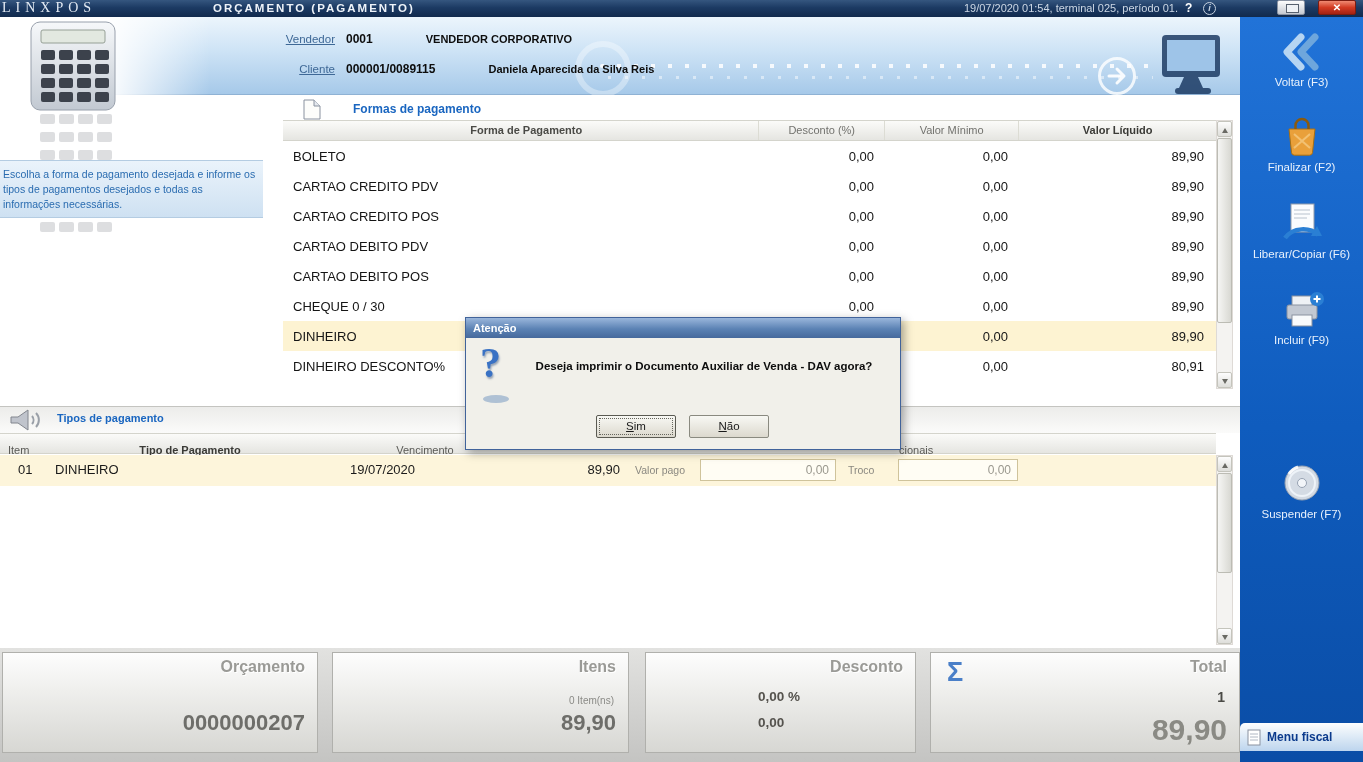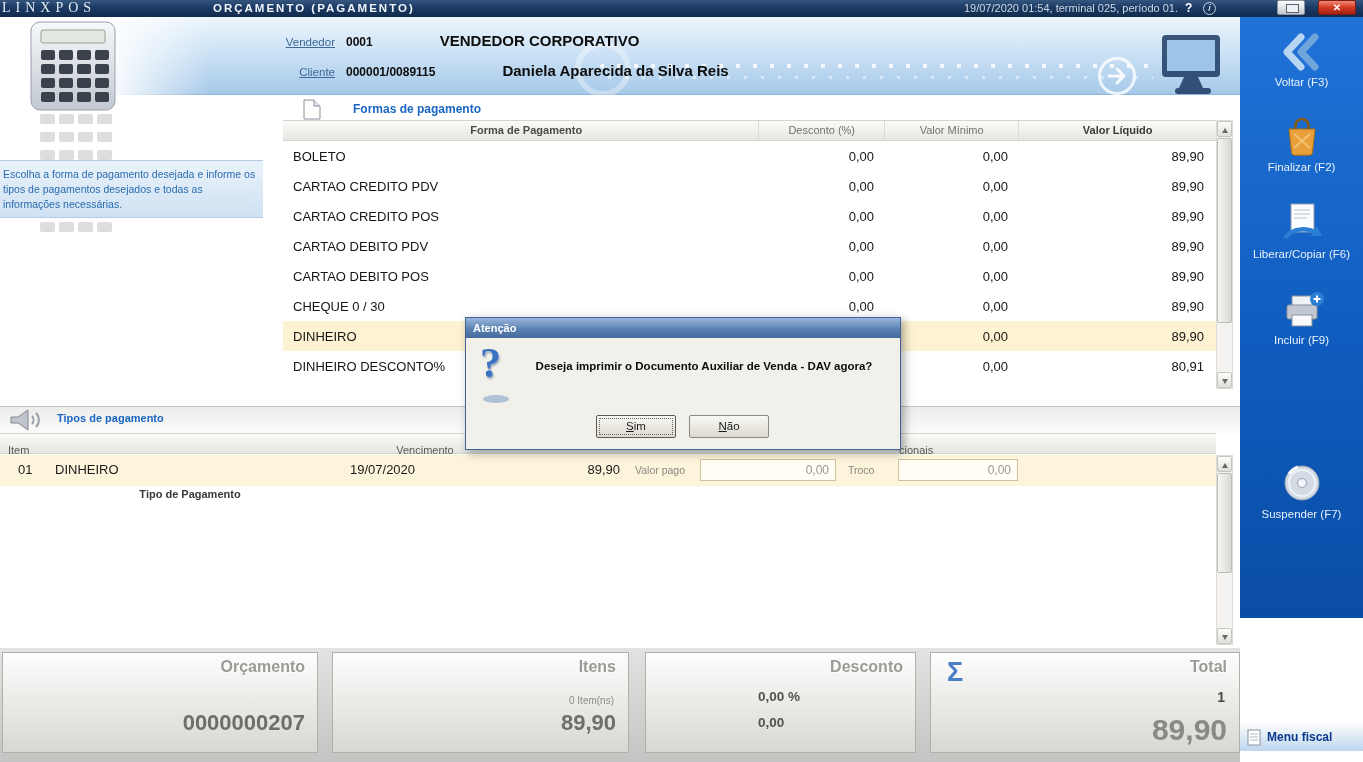--- a/index.html
+++ b/index.html
@@ -33,21 +33,21 @@
   .dots2 { position:absolute; left:608px; top:59px; width:545px; height:3px; opacity:.6;
     background:repeating-linear-gradient(90deg, rgba(255,255,255,0.8) 0 3px, transparent 3px 17px); }
   .circle-ghost { position:absolute; left:575px; top:24px; width:56px; height:56px; border:6px solid rgba(255,255,255,0.35); border-radius:50%; }
   .circle-arrow { position:absolute; left:1098px; top:40px; width:38px; height:38px; border:3px solid rgba(255,255,255,0.8); border-radius:50%; }
   .monitor { position:absolute; left:1158px; top:16px; }
 
   .hdr-fields { position:absolute; left:283px; top:15px; }
   .hdr-row { display:flex; align-items:baseline; height:26px; margin-bottom:4px; }
   .hdr-label { width:52px; text-align:right; font-size:11.5px; color:#3e6896; text-decoration:underline; cursor:pointer; }
   .hdr-code { margin-left:11px; font-size:12px; font-weight:bold; color:#0d0d0d; }
-  .hdr-name { margin-left:67px; font-size:15px; font-weight:bold; color:#0d0d0d; }
+  .hdr-name { margin-left:53px; font-size:11px; font-weight:bold; color:#0d0d0d; }
 
   
   .calc { position:absolute; left:25px; top:20px; z-index:2; }
   .calc-ghost { position:absolute; left:28px; top:112px; opacity:.17; z-index:1; }
   .instructions { position:absolute; left:0; top:160px; width:263px; height:58px; z-index:2;
     background:linear-gradient(180deg,#eaf3fb,#cee1f2); border-top:1px solid #b4cce2; border-bottom:1px solid #b4cce2;
     font-size:10.5px; color:#2a6cb0; padding:6px 6px 0 3px; line-height:1.45; }
 
   
   .formas-ic { position:absolute; left:303px; top:99px; }
@@ -84,21 +84,21 @@
 
   
   .tipos-strip { position:absolute; left:0; top:406px; width:1240px; height:27px;
     background:linear-gradient(180deg,#ececea,#fbfbfa); border-top:1px solid #c4c4c0; }
   .tipos-ic { position:absolute; left:8px; top:408px; }
   .tipos-title { position:absolute; left:57px; top:412px; font-size:11px; font-weight:bold; color:#1a66c0; }
   .tt-header { position:absolute; left:0; top:433px; width:1216px; height:21px;
     background:linear-gradient(#fbfbf9,#e5e5e1); border-top:1px solid #d4d4cc; border-bottom:1px solid #d4d4cc; font-size:11px; color:#5a5a56; }
   .tt-header span { position:absolute; top:10px; }
   .th-item { left:8px; }
-  .th-tipo { left:40px; width:300px; text-align:center; font-weight:bold; color:#3a3a36;margin-top:44px; }
+  .th-tipo { left:40px; width:300px; text-align:center; font-weight:bold; color:#3a3a36; }
   .th-venc { left:340px; width:170px; text-align:center; }
   .th-adic { left:899px; }
   .tt-row { position:absolute; left:0; top:455px; width:1216px; height:31px; background:#fdf5db; font-size:13px; color:#1a1a1a; cursor:pointer; }
   .tt-row span, .tt-row input, .tt-row label { position:absolute; top:7px; }
   .tr-item { left:18px; }
   .tr-tipo { left:55px; }
   .tr-venc { left:350px; }
   .tr-valor { left:510px; width:110px; text-align:right; }
   .vp-label { left:635px; top:9px !important; font-size:10.5px; color:#8a8880; }
   .vp-input { left:700px; top:4px !important; width:136px; height:22px; border:1px solid #cfc39b; background:#fffdf4;
@@ -117,21 +117,21 @@
   .p1-value { position:absolute; right:12px; bottom:16px; font-size:22px; font-weight:bold; color:#6e6e6a; }
   .p2-count { position:absolute; right:14px; top:42px; font-size:10px; color:#8a8a86; }
   .p2-value { position:absolute; right:12px; bottom:16px; font-size:22px; font-weight:bold; color:#6e6e6a; }
   .p3-percent { position:absolute; left:112px; top:36px; font-size:13.5px; font-weight:bold; color:#55534e; }
   .p3-value { position:absolute; left:112px; top:62px; font-size:13.5px; font-weight:bold; color:#55534e; }
   .p4-sigma { position:absolute; left:16px; top:4px; font-size:27px; font-weight:bold; color:#4a7fc8; }
   .p4-count { position:absolute; right:14px; top:36px; font-size:14px; font-weight:bold; color:#4a4a46; }
   .p4-value { position:absolute; right:12px; bottom:5px; font-size:30px; font-weight:bold; color:#8a8a84; }
 
   
-  .sidebar { position:absolute; left:1240px; top:17px; width:123px; height:601px;
+  .sidebar { position:absolute; left:1240px; top:17px; width:123px; height:745px;
     background:linear-gradient(180deg,#2173d8 0%, #0f5cbe 55%, #0a4da6 100%); }
   .side-btn { position:absolute; left:0; width:123px; text-align:center; cursor:pointer; }
   .side-btn .lbl { display:block; margin-top:3px; font-size:11.5px; color:#e8f1fc; }
   .b-voltar { top:14px; } .b-finalizar { top:97px; } .b-liberar { top:184px; } .b-incluir { top:272px; }
   .b-excluir { top:360px; } .b-suspender { top:446px; } .b-sair { top:634px; }
   .menu-fiscal { position:absolute; left:0; top:706px; width:123px; height:28px; cursor:pointer;
     background:linear-gradient(180deg,#fdfefe,#bdd5ee); border-top-left-radius:5px;
     display:flex; align-items:center; gap:6px; padding-left:7px; }
   .menu-fiscal .mf-lbl { font-size:12px; font-weight:bold; color:#0b3a8c; }
 

